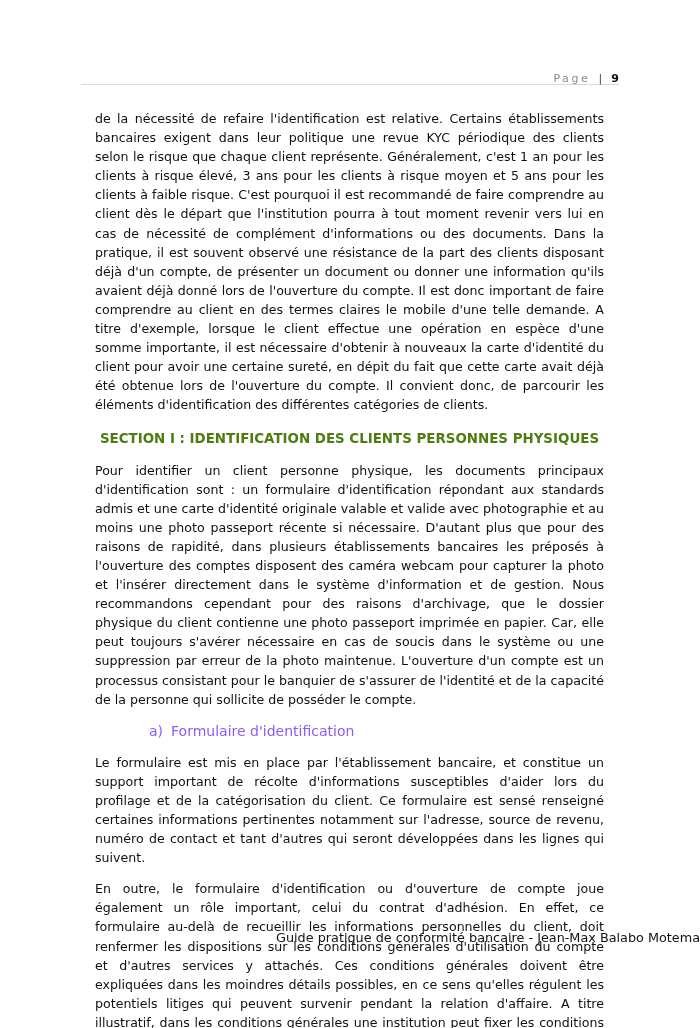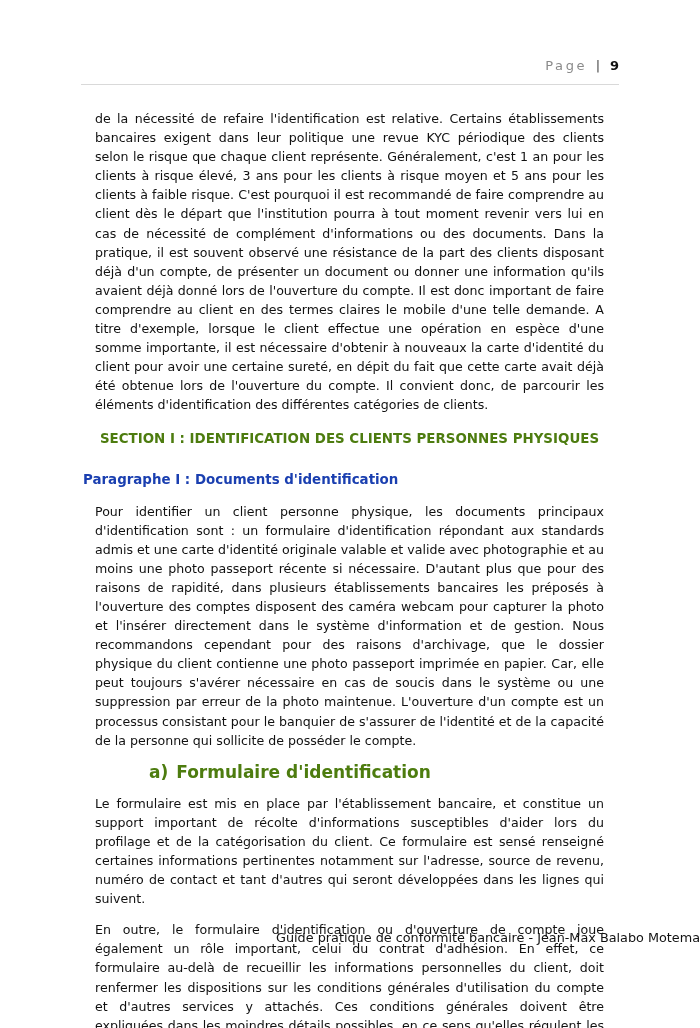--- a/index.html
+++ b/index.html
@@ -1,30 +1,30 @@
 <!DOCTYPE html>
 <html><head>
 <meta charset="utf-8">
 <style>
   html, body { margin: 0; padding: 0; background: #ffffff; }
   body { width: 700px; height: 1028px; position: relative; overflow: hidden;
          font-family: "DejaVu Sans", sans-serif; color: #111; }
   .header { position: absolute; left: 81px; top: 58px; width: 538px; height: 26px;
             border-bottom: 1px solid #d9d9d9; }
-  .page-num { position: absolute; right: 0; top: 0; font-size: 13px; letter-spacing: 2.6px; color: #8a8a8a; }
+  .page-num { position: absolute; right: 0; top: 14px; font-size: 11px; letter-spacing: 2.6px; color: #8a8a8a; }
   .page-num .bar { color: #444; letter-spacing: 0; margin-left: 2px; }
   .page-num .num { color: #111; font-weight: bold; letter-spacing: 0; margin-left: 3px; }
   .content { position: absolute; left: 83px; top: 97px; width: 533px; }
   p.body { margin: 12px; font-size: 12.6px; line-height: 19.1px; text-align: justify; }
   .sec-title { margin: 14px 0 0 0; text-align: center; font-size: 13.4px; font-weight: bold;
                color: #4d7c0f; line-height: 20px; }
   .para-title { margin: 21px 0 0 0; font-size: 13.4px; font-weight: bold; color: #1a3fb0; line-height: 20px; }
   .gap-42 { margin-top: 42px; }
-  .sub-title { margin: 9px 0 0 0; padding-left: 66px; font-size: 17px; font-weight: bold;
-               color: #4d7c0f; line-height: 20px; }
+  .sub-title { margin: 9px 0 0 0; padding-left: 66px; font-size: 14px; font-weight: normal;
+               color: #8b5cf6; line-height: 20px; }
   .sub-title .lbl { margin-right: 8px; }
   .mt8 { margin-top: 8px; }
   .mt10 { margin-top: 10px; }
   .footer { position: absolute; left: 0; top: 930px; width: 700px; text-align: right;
             font-size: 12.8px; color: #111; }
 </style>
 </head>
 <body>
 
 <div class="header">
@@ -33,21 +33,20 @@
     <span class="bar">|</span>
     <span class="num">9</span>
   </div>
 </div>
 
 <div class="content">
   <p class="body">de la nécessité de refaire l'identification est relative. Certains établissements bancaires exigent dans leur politique une revue KYC périodique des clients selon le risque que chaque client représente. Généralement, c'est 1 an pour les clients à risque élevé, 3 ans pour les clients à risque moyen et 5 ans pour les clients à faible risque. C'est pourquoi il est recommandé de faire comprendre au client dès le départ que l'institution pourra à tout moment revenir vers lui en cas de nécessité de complément d'informations ou des documents. Dans la pratique, il est souvent observé une résistance de la part des clients disposant déjà d'un compte, de présenter un document ou donner une information qu'ils avaient déjà donné lors de l'ouverture du compte. Il est donc important de faire comprendre au client en des termes claires le mobile d'une telle demande. A titre d'exemple, lorsque le client effectue une opération en espèce d'une somme importante, il est nécessaire d'obtenir à nouveaux la carte d'identité du client pour avoir une certaine sureté, en dépit du fait que cette carte avait déjà été obtenue lors de l'ouverture du compte. Il convient donc, de parcourir les éléments d'identification des différentes catégories de clients.</p>
 
   <h2 class="sec-title">SECTION I : IDENTIFICATION DES CLIENTS PERSONNES PHYSIQUES</h2>
 
-  <h3 class="para-title">Paragraphe I :  Documents d'identification</h3>
 
   <p class="body gap-42">Pour identifier un client personne physique, les documents principaux d'identification sont : un formulaire d'identification répondant aux standards admis et une carte d'identité originale valable et valide avec photographie et au moins une photo passeport récente si nécessaire. D'autant plus que pour des raisons de rapidité, dans plusieurs établissements bancaires les préposés à l'ouverture des comptes disposent des caméra webcam pour capturer la photo et l'insérer directement dans le système d'information et de gestion. Nous recommandons cependant pour des raisons d'archivage, que le dossier physique du client contienne une photo passeport imprimée en papier. Car, elle peut toujours s'avérer nécessaire en cas de soucis dans le système ou une suppression par erreur de la photo maintenue. L'ouverture d'un compte est un processus consistant pour le banquier de s'assurer de l'identité et de la capacité de la personne qui sollicite de posséder le compte.</p>
 
   <h4 class="sub-title">
     <span class="lbl">a)</span><span>Formulaire d'identification</span>
   </h4>
 
   <p class="body mt8">Le formulaire est mis en place par l'établissement bancaire, et constitue un support important de récolte d'informations susceptibles d'aider lors du profilage et de la catégorisation du client. Ce formulaire est sensé renseigné certaines informations pertinentes notamment sur l'adresse, source de revenu, numéro de contact et tant d'autres qui seront développées dans les lignes qui suivent.</p>
   <p class="body mt10">En outre, le formulaire d'identification ou d'ouverture de compte joue également un rôle important, celui du contrat d'adhésion. En effet, ce formulaire au-delà de recueillir les informations personnelles du client, doit renfermer les dispositions sur les conditions générales d'utilisation du compte et d'autres services y attachés. Ces conditions générales doivent être expliquées dans les moindres détails possibles, en ce sens qu'elles régulent les potentiels litiges qui peuvent survenir pendant la relation d'affaire. A titre illustratif, dans les conditions générales une institution peut fixer les conditions d'utilisation des chèques, en déclinant toute responsabilité, en cas d'utilisation d'un chèque signé volé par négligence du</p>
 </div>

